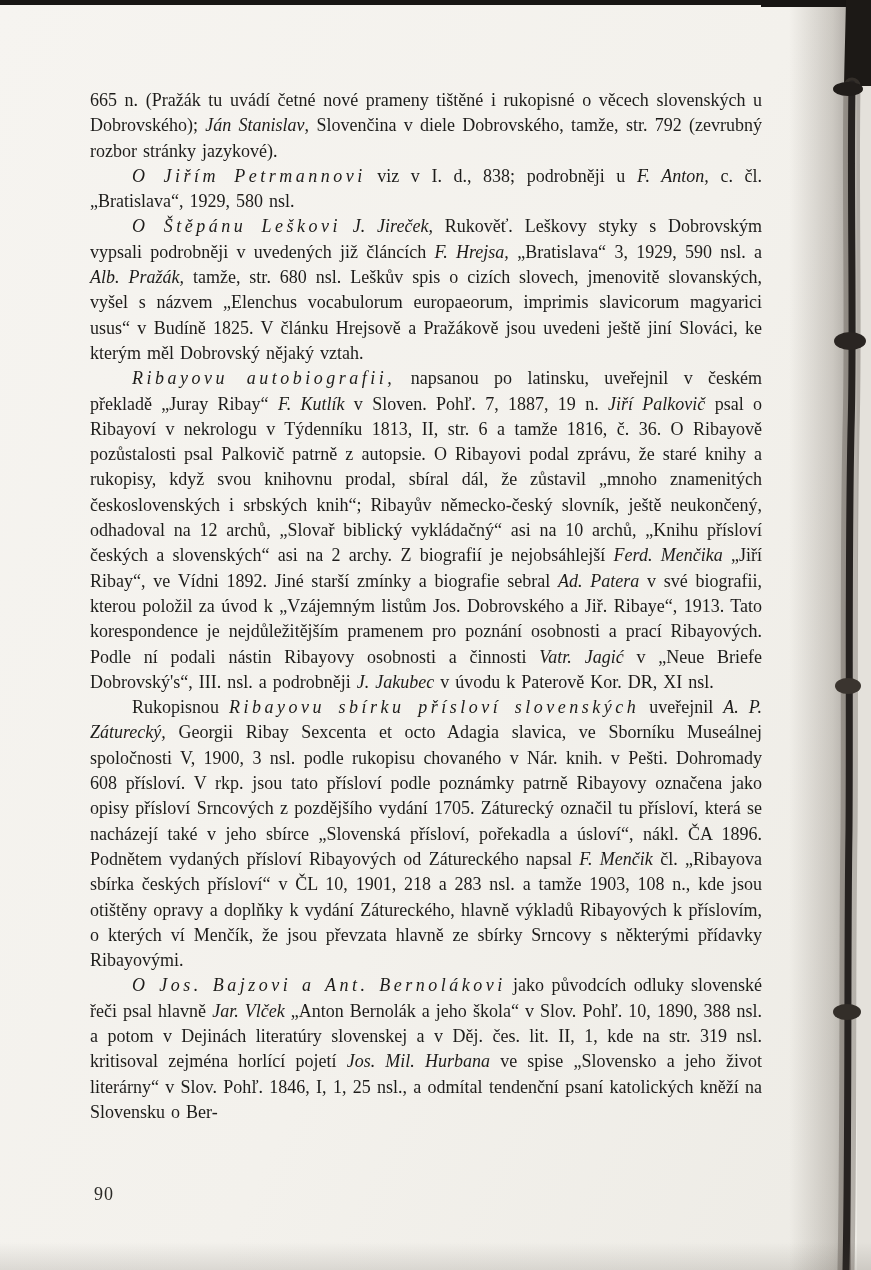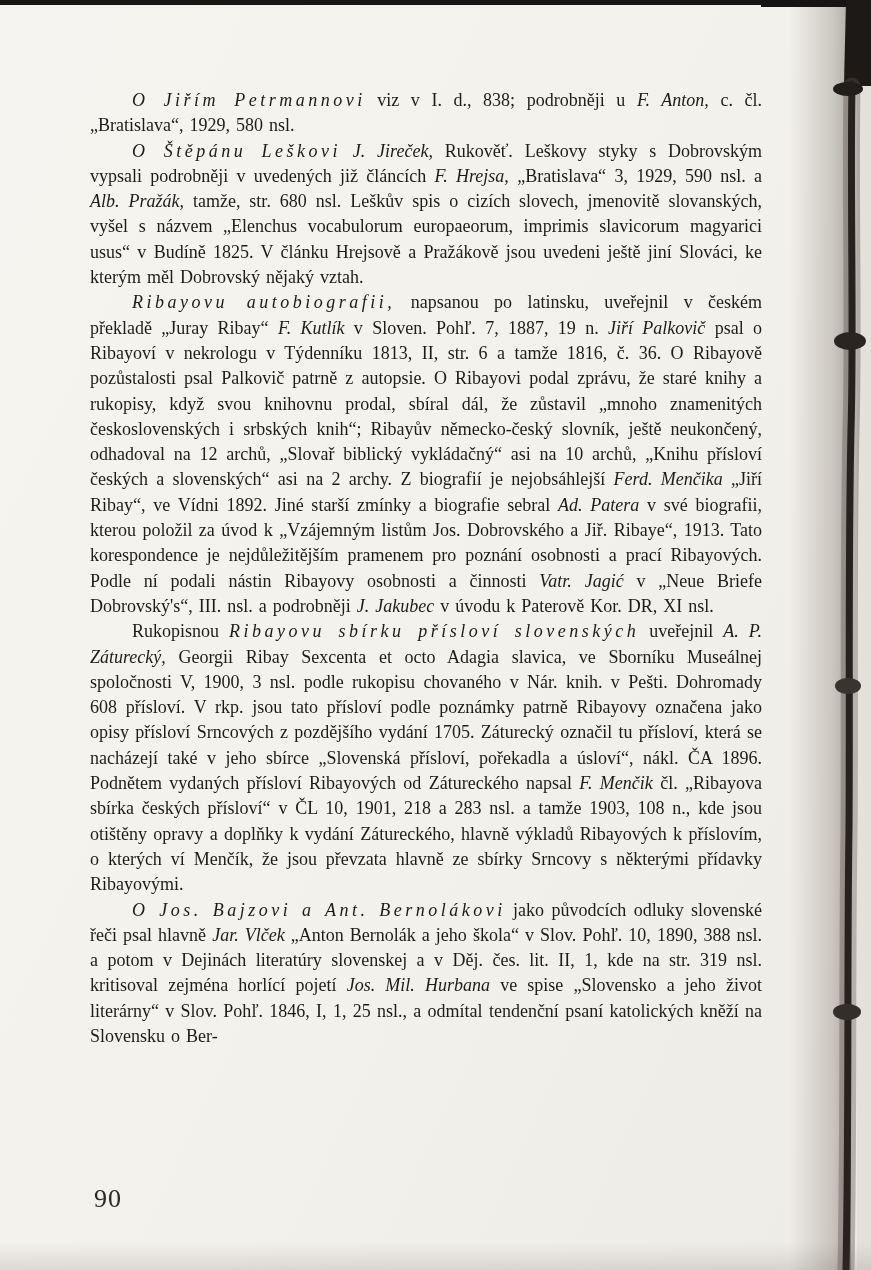--- a/index.html
+++ b/index.html
@@ -21,32 +21,33 @@
     color:#1d1c1a; font-size:18px; line-height:25.3px;
     text-align:justify; text-justify:inter-word;
     word-spacing:1.5px;
   }
   .para { margin:0; }
   .para.indent { text-indent:42px; }
   .it { font-style:italic; }
   .spaced { letter-spacing:3.5px;font-style:italic; }
   .page-number {
     position:absolute; left:94px; top:1184px;
-    font-size:26px; color:#2a2926; letter-spacing:1px;
+    font-size:18px; color:#2a2926; letter-spacing:1px;
   }
   .binding { position:absolute; top:0; right:0; width:110px; height:1270px; }
 </style>
 </head>
 <body>
 
 <div class="scan">
 
   <div class="top-edge"></div>
 
   <div class="text-block">
+      <p class="para"><span class="reg">665 n. (Pražák tu uvádí četné nové prameny tištěné i rukopisné o věcech slovenských u Dobrovského); </span><span class="it">Ján Stanislav</span><span class="reg">, Slovenčina v diele Dobrovského, tamže, str. 792 (zevrubný rozbor stránky jazykové).</span></p>
       <p class="para indent"><span class="spaced">O Jiřím Petrmannovi</span><span class="reg"> viz v I. d., 838; podrobněji u </span><span class="it">F. Anton,</span><span class="reg"> c. čl. „Bratislava“, 1929, 580 nsl.</span></p>
       <p class="para indent"><span class="spaced">O Štěpánu Leškovi</span><span class="reg"> </span><span class="it">J. Jireček,</span><span class="reg"> Rukověť. Leškovy styky s Dobrovským vypsali podrobněji v uvedených již článcích </span><span class="it">F. Hrejsa,</span><span class="reg"> „Bratislava“ 3, 1929, 590 nsl. a </span><span class="it">Alb. Pražák,</span><span class="reg"> tamže, str. 680 nsl. Leškův spis o cizích slovech, jmenovitě slovanských, vyšel s názvem „Elenchus vocabulorum europaeorum, imprimis slavicorum magyarici usus“ v Budíně 1825. V článku Hrejsově a Pražákově jsou uvedeni ještě jiní Slováci, ke kterým měl Dobrovský nějaký vztah.</span></p>
       <p class="para indent"><span class="spaced">Ribayovu autobiografii,</span><span class="reg"> napsanou po latinsku, uveřejnil v českém překladě „Juray Ribay“ </span><span class="it">F. Kutlík</span><span class="reg"> v Sloven. Pohľ. 7, 1887, 19 n. </span><span class="it">Jiří Palkovič</span><span class="reg"> psal o Ribayoví v nekrologu v Týdenníku 1813, II, str. 6 a tamže 1816, č. 36. O Ribayově pozůstalosti psal Palkovič patrně z autopsie. O Ribayovi podal zprávu, že staré knihy a rukopisy, když svou knihovnu prodal, sbíral dál, že zůstavil „mnoho znamenitých československých i srbských knih“; Ribayův německo-český slovník, ještě neukončený, odhadoval na 12 archů, „Slovař biblický vykládačný“ asi na 10 archů, „Knihu přísloví českých a slovenských“ asi na 2 archy. Z biografií je nejobsáhlejší </span><span class="it">Ferd. Menčika</span><span class="reg"> „Jiří Ribay“, ve Vídni 1892. Jiné starší zmínky a biografie sebral </span><span class="it">Ad. Patera</span><span class="reg"> v své biografii, kterou položil za úvod k „Vzájemným listům Jos. Dobrovského a Jiř. Ribaye“, 1913. Tato korespondence je nejdůležitějším pramenem pro poznání osobnosti a prací Ribayových. Podle ní podali nástin Ribayovy osobnosti a činnosti </span><span class="it">Vatr. Jagić</span><span class="reg"> v „Neue Briefe Dobrovský's“, III. nsl. a podrobněji </span><span class="it">J. Jakubec</span><span class="reg"> v úvodu k Paterově Kor. DR, XI nsl.</span></p>
       <p class="para indent"><span class="reg">Rukopisnou </span><span class="spaced">Ribayovu sbírku přísloví slovenských</span><span class="reg"> uveřejnil </span><span class="it">A. P. Záturecký,</span><span class="reg"> Georgii Ribay Sexcenta et octo Adagia slavica, ve Sborníku Museálnej spoločnosti V, 1900, 3 nsl. podle rukopisu chovaného v Nár. knih. v Pešti. Dohromady 608 přísloví. V rkp. jsou tato přísloví podle poznámky patrně Ribayovy označena jako opisy přísloví Srncových z pozdějšího vydání 1705. Záturecký označil tu přísloví, která se nacházejí také v jeho sbírce „Slovenská přísloví, pořekadla a úsloví“, nákl. ČA 1896. Podnětem vydaných přísloví Ribayových od Zátureckého napsal </span><span class="it">F. Menčik</span><span class="reg"> čl. „Ribayova sbírka českých přísloví“ v ČL 10, 1901, 218 a 283 nsl. a tamže 1903, 108 n., kde jsou otištěny opravy a doplňky k vydání Zátureckého, hlavně výkladů Ribayových k příslovím, o kterých ví Menčík, že jsou převzata hlavně ze sbírky Srncovy s některými přídavky Ribayovými.</span></p>
       <p class="para indent"><span class="spaced">O Jos. Bajzovi a Ant. Bernolákovi</span><span class="reg"> jako původcích odluky slovenské řeči psal hlavně </span><span class="it">Jar. Vlček</span><span class="reg"> „Anton Bernolák a jeho škola“ v Slov. Pohľ. 10, 1890, 388 nsl. a potom v Dejinách literatúry slovenskej a v Děj. čes. lit. II, 1, kde na str. 319 nsl. kritisoval zejména horlící pojetí </span><span class="it">Jos. Mil. Hurbana</span><span class="reg"> ve spise „Slovensko a jeho život literárny“ v Slov. Pohľ. 1846, I, 1, 25 nsl., a odmítal tendenční psaní katolických kněží na Slovensku o Ber-</span></p>
     </div>
 
   <div class="page-number">90</div>
 
   <svg class="binding" width="110" height="1270" viewBox="0 0 110 1270" xmlns="http://www.w3.org/2000/svg">

